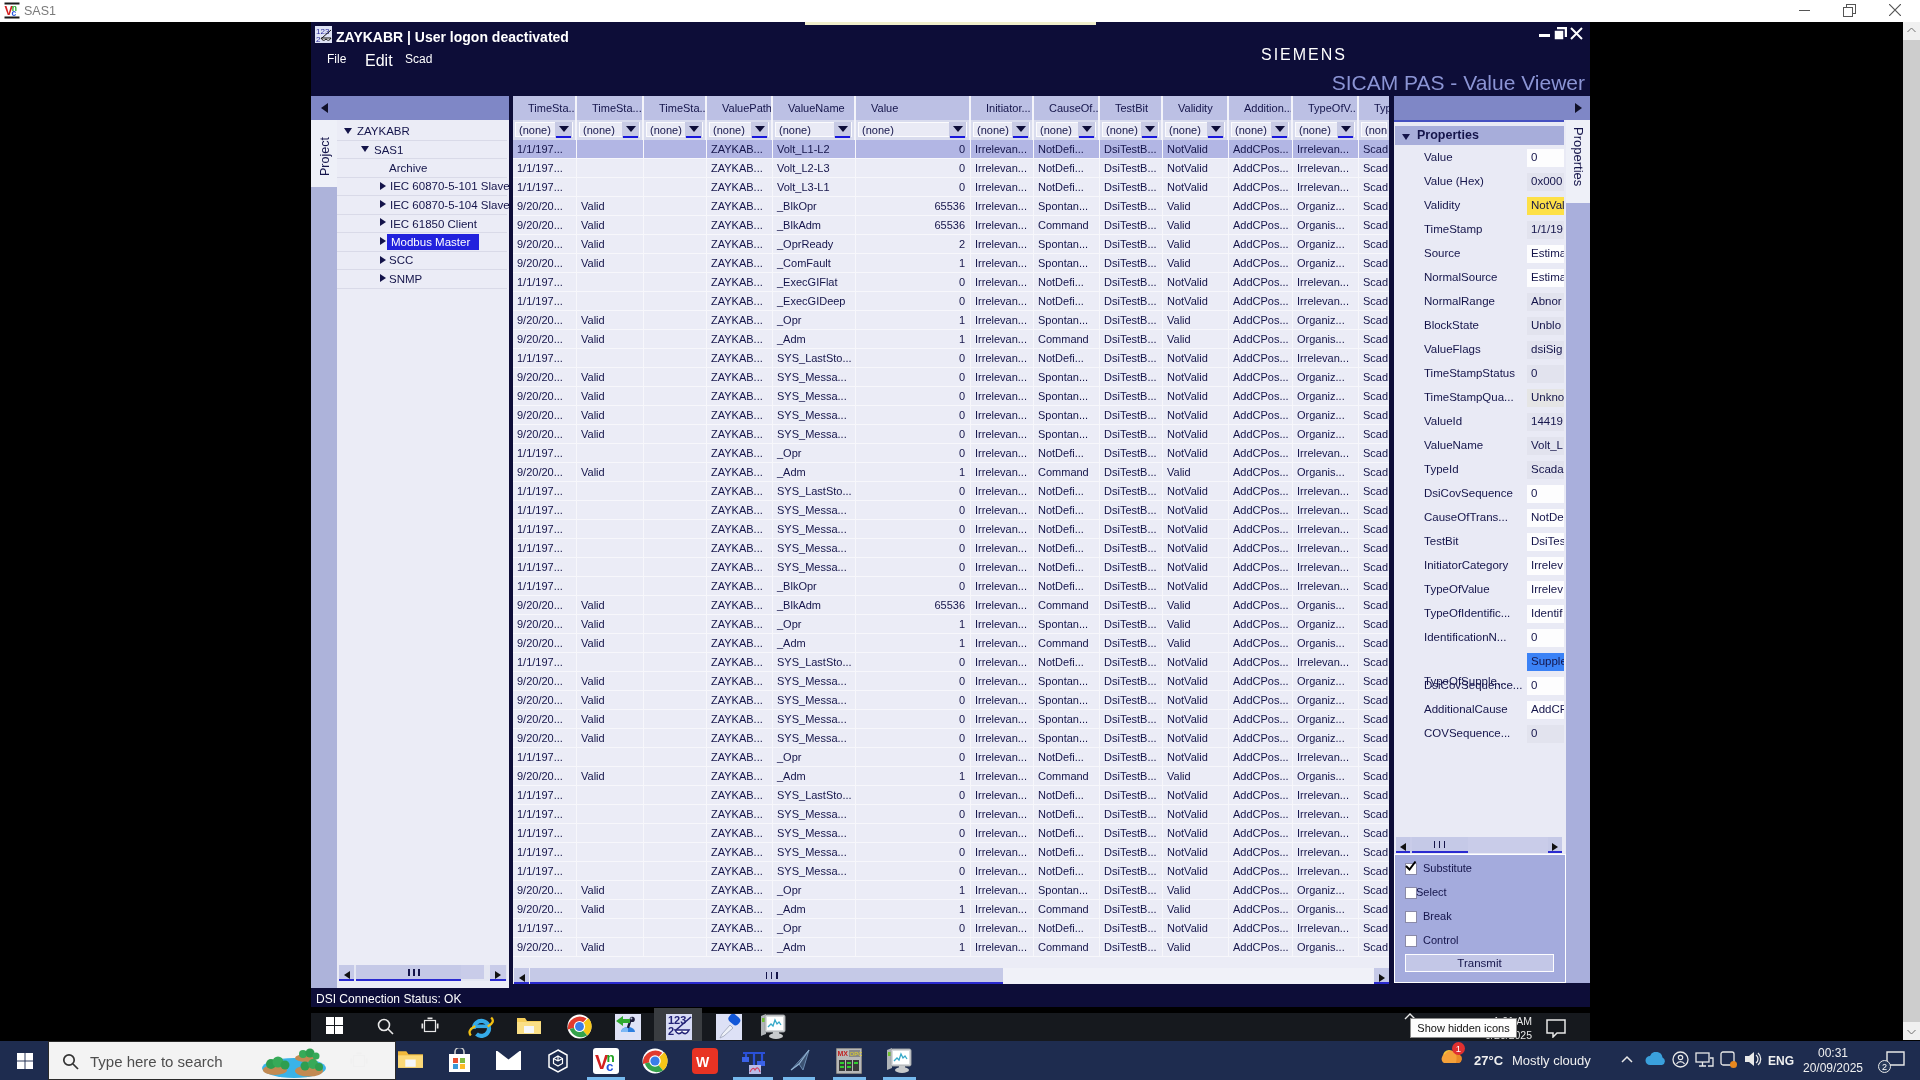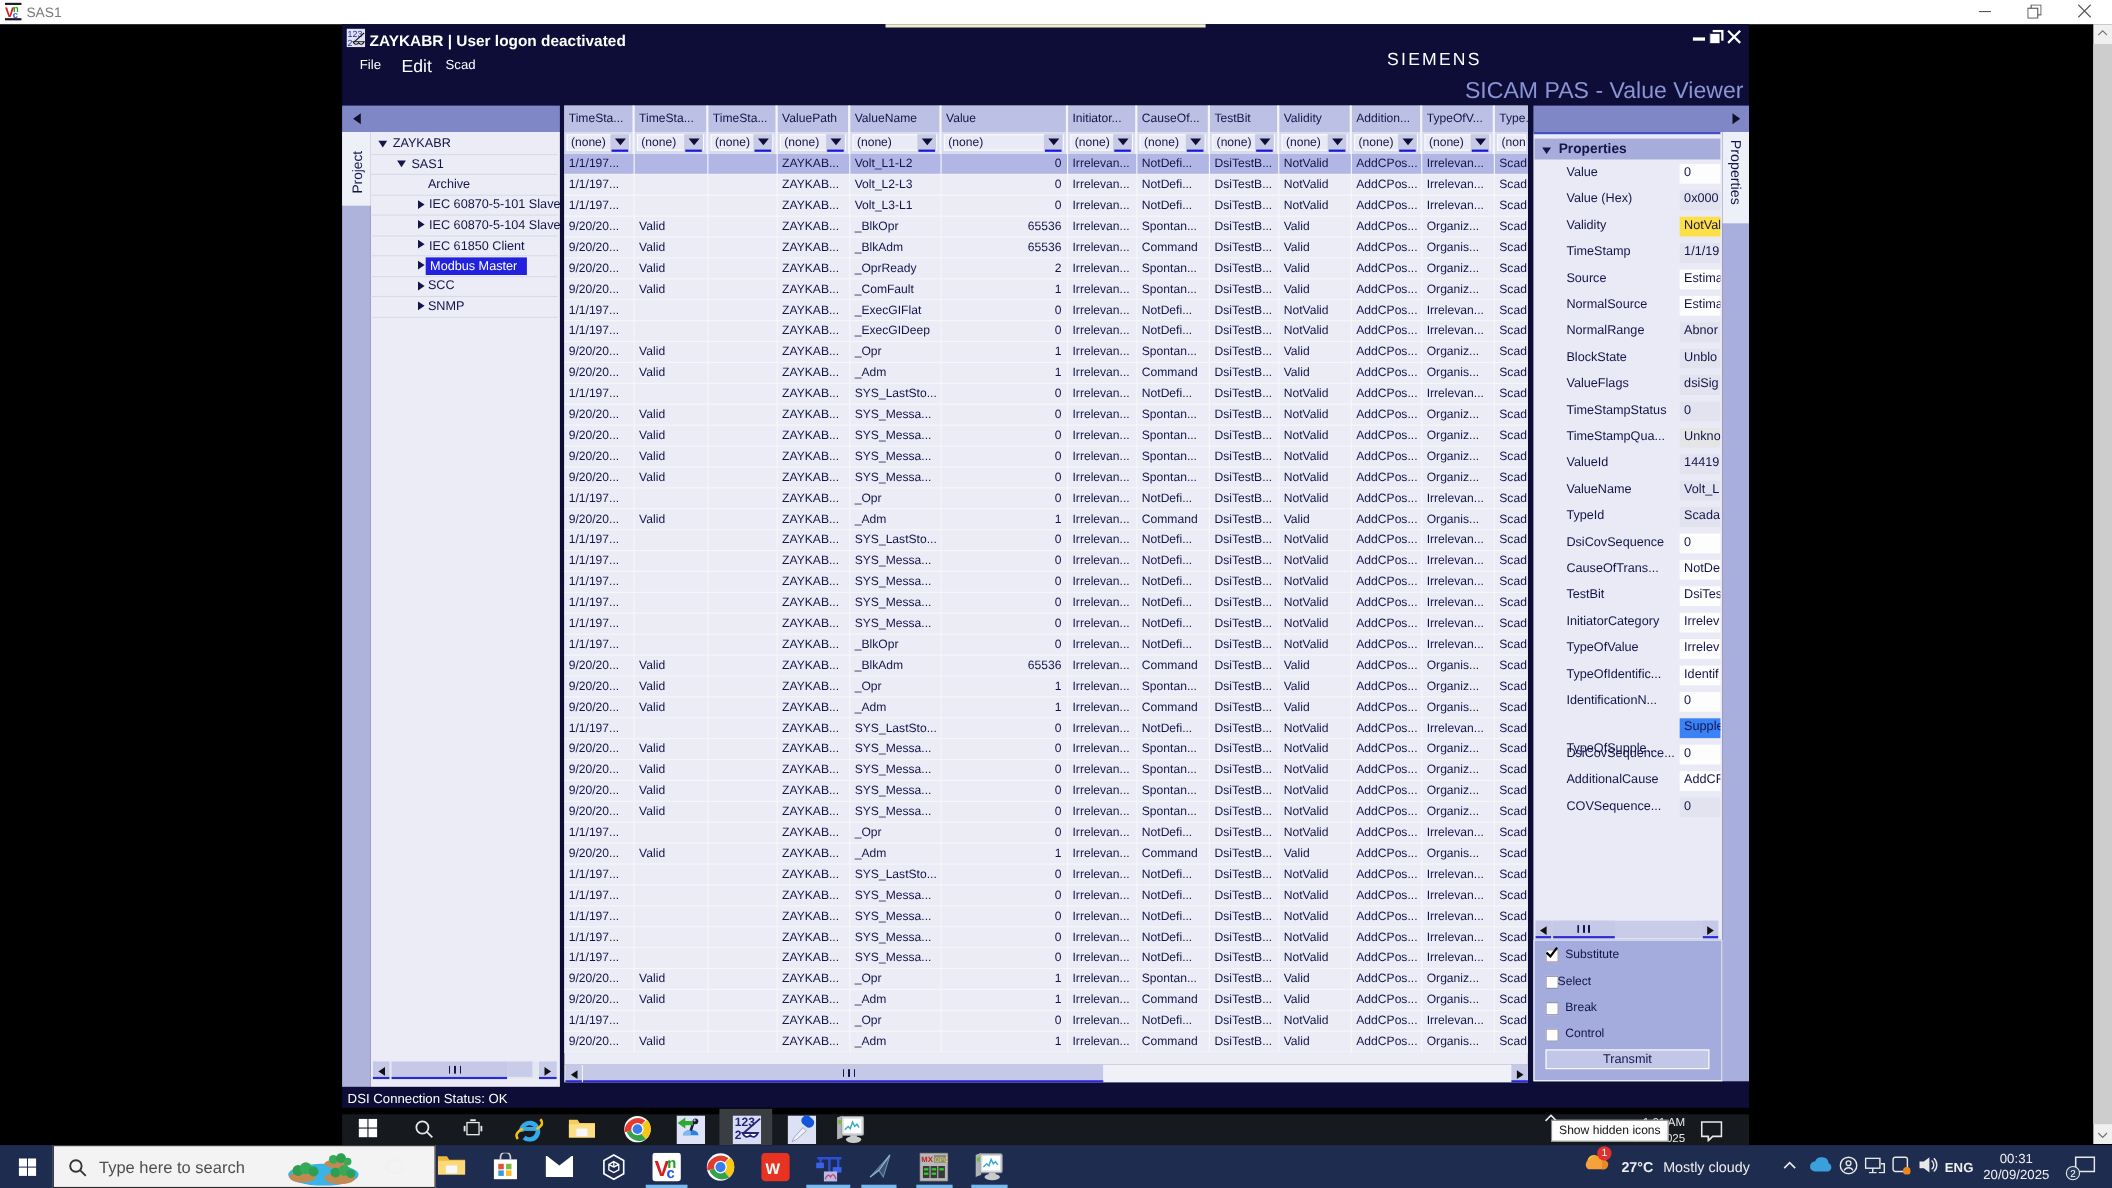--- a/index.html
+++ b/index.html
@@ -5,21 +5,21 @@
 .abs{position:absolute}
 #titlebar{position:absolute;left:0;top:0;width:1920px;height:22px;background:#fff}
 #win{position:absolute;left:311px;top:22px;width:1279px;height:985px;background:#0d0d38}
 .navtxt{color:#fff}
 .hdrbar{background:#7f87c6}
 .tri{width:0;height:0;display:inline-block}
 #tree{position:absolute;left:0px;top:74px;width:198px;height:892px}
 #tbl{position:absolute;left:202px;top:74px;width:876px;background:#ebecf6}
 #props{position:absolute;left:1083px;top:74px;width:196px;height:887px}
 .th{display:flex;height:24px;background:#bcc0e4}
-.th>div{border-right:2px solid #f4f4fa;font-size:11px;color:#14144a;line-height:24px;padding-left:4px;overflow:hidden;white-space:nowrap}
+.th>div{border-right:2px solid #f4f4fa;font-size:11px;color:#14144a;line-height:24px;padding-left:15px;overflow:hidden;white-space:nowrap}
 .fr{display:flex;height:20px;background:#d9dcee}
 .fc{position:relative;border-right:2px solid #f4f4fa;overflow:hidden}
 .fc .in{position:absolute;left:2px;top:2px;right:2px;bottom:3px;background:#e9eaf5;border:1px solid #fbfbfd;font-size:11px;color:#14144a;line-height:15px;padding-left:3px}
 .fc .bt{position:absolute;right:3px;top:2px;width:17px;height:16px;background:#c7cae4;text-align:center}
 .fc .bt .t{width:0;height:0;border-left:5px solid transparent;border-right:5px solid transparent;border-top:6px solid #0d0d38;display:inline-block;margin-top:4px;vertical-align:top}
 .fc .bt .u{position:absolute;left:1px;right:1px;bottom:0;height:2px;background:#1818dc}
 .tr{display:flex;height:19px;background:#ebecf6}
 .tr.sel{background:#b2b6e4}
 .tr>div{border-right:1px solid #f7f7fb;border-bottom:1px solid #f7f7fb;font-size:11px;color:#14144a;line-height:18px;padding-left:4px;overflow:hidden;white-space:nowrap}
 .tr>div.num{text-align:right;padding-right:5px;padding-left:0}

